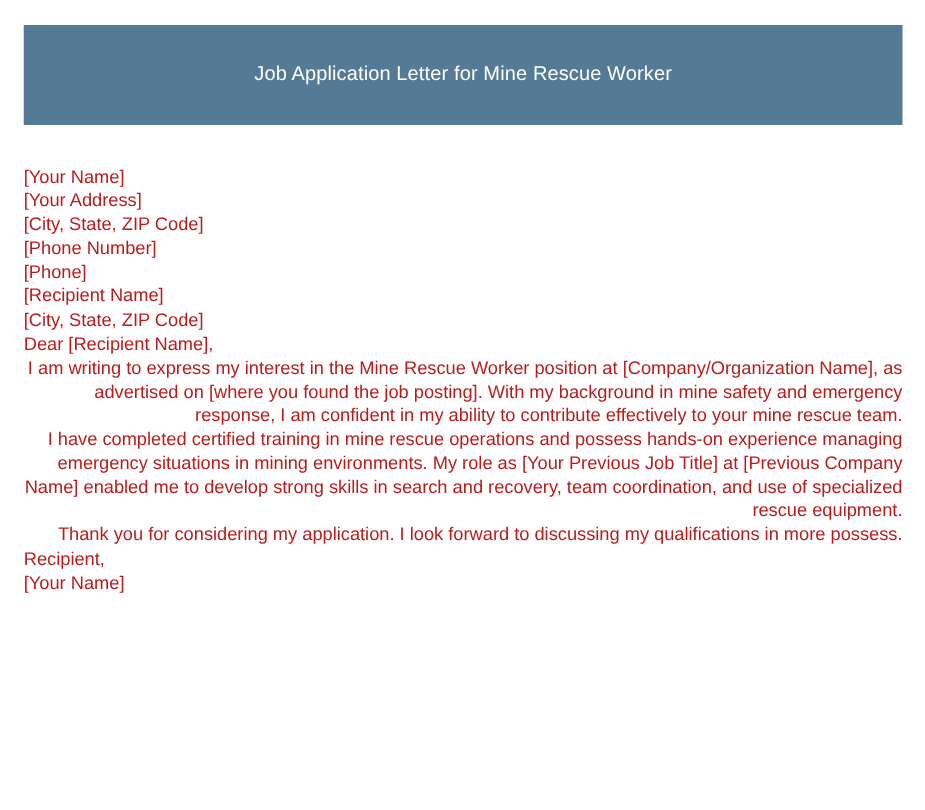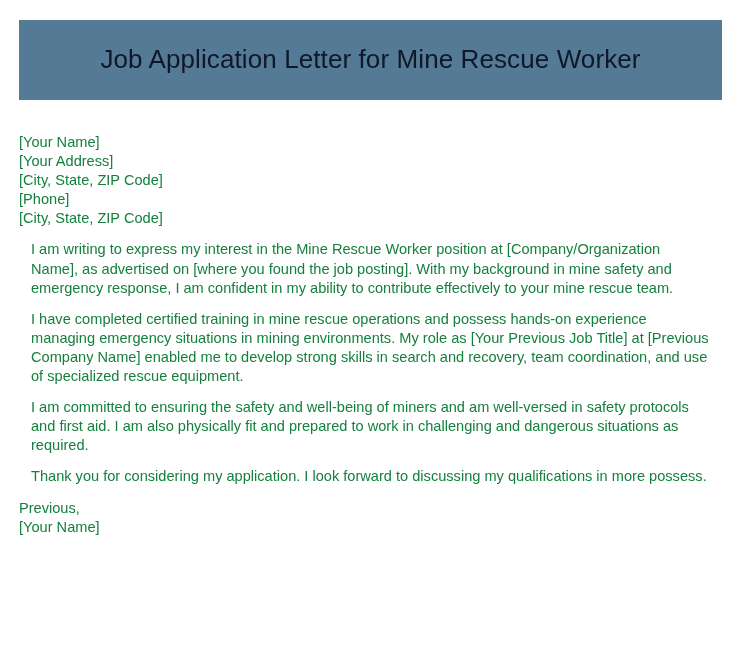--- a/index.html
+++ b/index.html
@@ -25,73 +25,76 @@
     top: 20px;
     width: 703px;
     height: 80px;
     background: #547a96;
     display: flex;
     align-items: center;
     justify-content: center;
     box-sizing: border-box;
   }
   .header-title {
-    color: #0f172a;
-    font-size: 26px;
+    color: #ffffff;
+    font-size: 16px;
     font-weight: 400;
     line-height: 1.2;
     letter-spacing: 0.1px;
     text-align: center;
     font-family: "Liberation Sans", sans-serif;
     white-space: nowrap;
   }
   .letter-body {
     position: absolute;
     left: 19px;
     top: 133px;
     width: 703px;
-    color: #15803d;
+    color: #b91c1c;
     font-size: 14.6px;
     line-height: 19.1px;
     font-family: "Liberation Sans", sans-serif;
     text-align: left;
   }
   .letter-line {
     margin: 0;
     padding: 0;
     white-space: pre-wrap;
     word-wrap: break-word;
   }
   .letter-para {
-    margin: 12px;
+    margin: 0;
     padding: 0;
+    text-align: right;
   }
 </style>
 </head>
 <body>
 
 <div class="page">
 
   <div class="header-banner">
     <div class="header-title">Job Application Letter for Mine Rescue Worker</div>
   </div>
 
   <div class="letter-body">
 
     <div class="letter-line">[Your Name]</div>
     <div class="letter-line">[Your Address]</div>
     <div class="letter-line">[City, State, ZIP Code]</div>
+    <div class="letter-line">[Phone Number]</div>
     <div class="letter-line">[Phone]</div>
 
+    <div class="letter-line">[Recipient Name]</div>
     <div class="letter-line">[City, State, ZIP Code]</div>
 
+    <div class="letter-line">Dear [Recipient Name],</div>
 
     <div class="letter-para">I am writing to express my interest in the Mine Rescue Worker position at [Company/Organization Name], as advertised on [where you found the job posting]. With my background in mine safety and emergency response, I am confident in my ability to contribute effectively to your mine rescue team.</div>
     <div class="letter-para">I have completed certified training in mine rescue operations and possess hands-on experience managing emergency situations in mining environments. My role as [Your Previous Job Title] at [Previous Company Name] enabled me to develop strong skills in search and recovery, team coordination, and use of specialized rescue equipment.</div>
-    <div class="letter-para">I am committed to ensuring the safety and well-being of miners and am well-versed in safety protocols and first aid. I am also physically fit and prepared to work in challenging and dangerous situations as required.</div>
     <div class="letter-para">Thank you for considering my application. I look forward to discussing my qualifications in more possess.</div>
 
-    <div class="letter-line">Previous,</div>
+    <div class="letter-line">Recipient,</div>
     <div class="letter-line">[Your Name]</div>
 
   </div>
 
 </div>
 
 </body></html>

